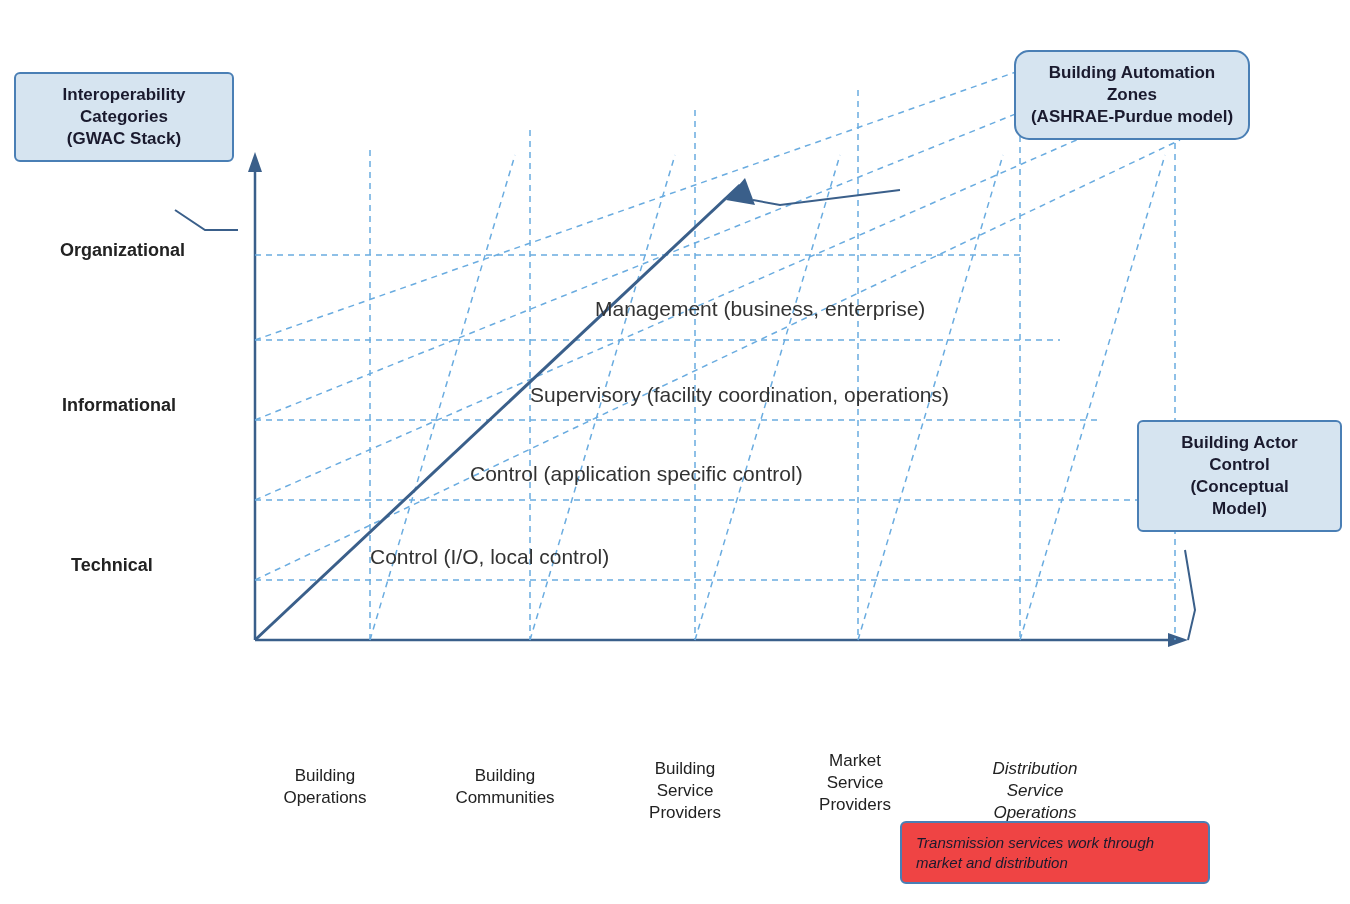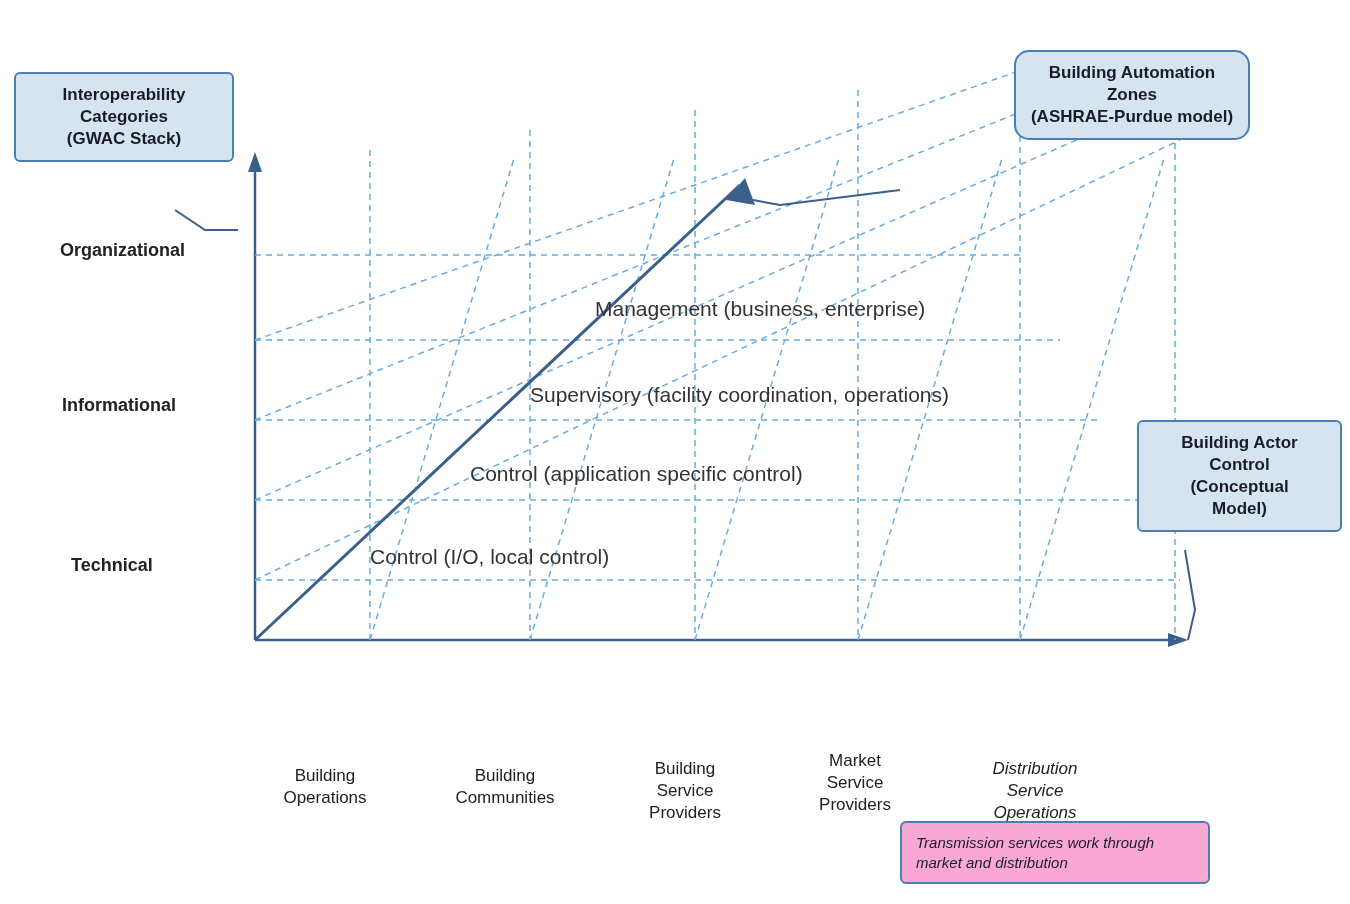--- a/index.html
+++ b/index.html
@@ -59,21 +59,21 @@
       width: 205px;
     }
 
     .callout-box.transmission {
       bottom: 20px;
       right: 140px;
       width: 310px;
       font-size: 15px;
       font-weight: 400;
       font-style: italic;
-      background: #f9a8d4;
+      background: #ef4444;
       text-align: left;
     }
 
     
     .y-label {
       position: absolute;
       font-size: 18px;
       color: #222;
       font-weight: 700;
     }

